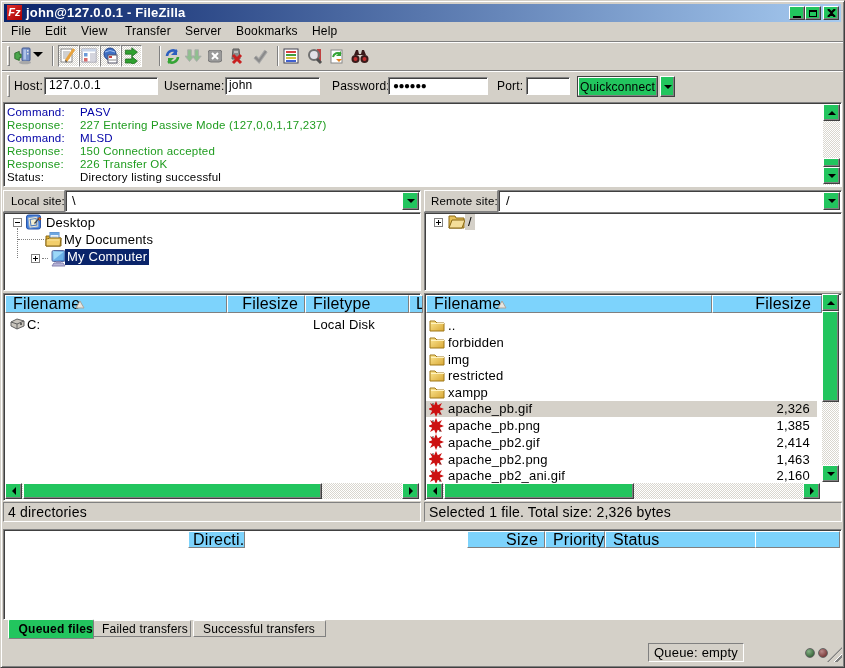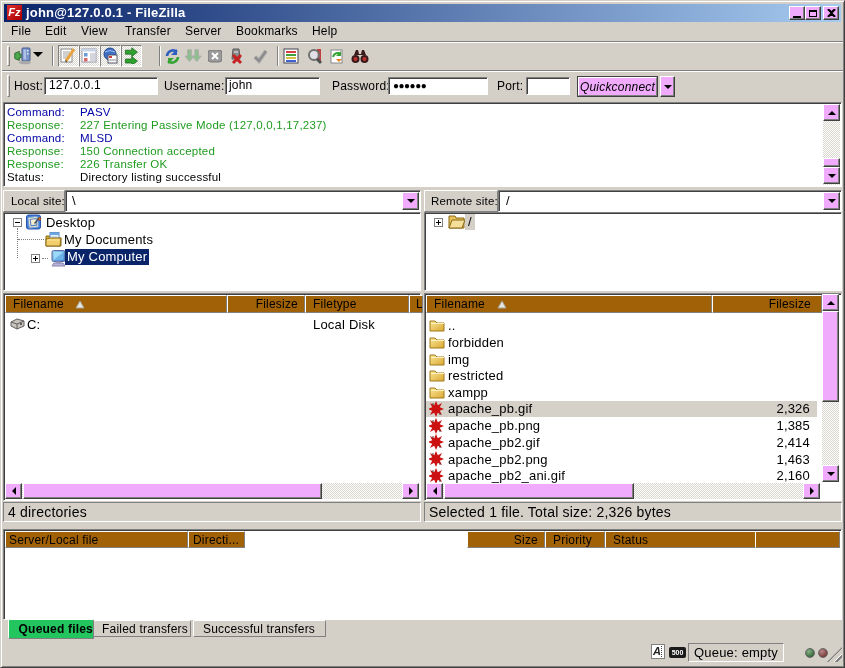--- a/index.html
+++ b/index.html
@@ -3,32 +3,32 @@
 <meta charset="utf-8">
 <style>
 *{margin:0;padding:0;box-sizing:border-box;}
 html,body{width:845px;height:668px;overflow:hidden;}
 body{position:relative;background:#D4D0C8;font-family:"Liberation Sans",sans-serif;font-size:13px;color:#000;letter-spacing:0.2px;}
 .abs{position:absolute;white-space:nowrap;}
 .menu{top:22px;height:19px;line-height:19px;font-size:12px;}
 .f12{font-size:12px;}
 .sunken{border:1px solid;border-color:#808080 #FFF #FFF #808080;box-shadow:inset 1px 1px 0 #404040;background:#FFF;}
 .sunken2{border:1px solid;border-color:#808080 #FFF #FFF #808080;background:#D4D0C8;}
-.raised{border:1px solid;border-color:#FFF #404040 #404040 #FFF;box-shadow:inset -1px -1px 0 #808080;background:#f0abfc;font-style:italic;}
+.raised{border:1px solid;border-color:#FFF #404040 #404040 #FFF;box-shadow:inset -1px -1px 0 #808080;background:#22c55e;}
 .raisedsoft{border:1px solid;border-color:#FFF #808080 #808080 #FFF;background:#D4D0C8;}
 .pressed{border:1px solid;border-color:#808080 #FFF #FFF #808080;background:repeating-conic-gradient(#FFF 0 25%,#D9D6CE 0 50%) 0 0/2px 2px;}
 .checker{background:repeating-conic-gradient(#FFF 0 25%,#D9D6CE 0 50%) 0 0/2px 2px;}
 .hr{position:absolute;left:2px;right:2px;height:2px;border-top:1px solid #808080;border-bottom:1px solid #FFF;}
 .grip{position:absolute;width:3px;border:1px solid;border-color:#FFF #808080 #808080 #FFF;}
 .arrow-up{width:0;height:0;border-left:4px solid transparent;border-right:4px solid transparent;border-bottom:4px solid #000;}
 .arrow-dn{width:0;height:0;border-left:4px solid transparent;border-right:4px solid transparent;border-top:4px solid #000;}
 .arrow-lf{width:0;height:0;border-top:4px solid transparent;border-bottom:4px solid transparent;border-right:4px solid #000;}
 .arrow-rt{width:0;height:0;border-top:4px solid transparent;border-bottom:4px solid transparent;border-left:4px solid #000;}
 .ctr{display:flex;align-items:center;justify-content:center;}
-.hdrcell{position:absolute;top:0;height:100%;border:1px solid;border-color:#FFF #808080 #808080 #FFF;background:#a16207;line-height:16px;padding-left:7px;white-space:nowrap;overflow:hidden;font-size:12px;}
+.hdrcell{position:absolute;top:0;height:100%;border:1px solid;border-color:#FFF #808080 #808080 #FFF;background:#7dd3fc;line-height:16px;padding-left:7px;white-space:nowrap;overflow:hidden;font-size:16px;}
 </style>
 </head>
 <body>
 
 <div class="abs" style="left:0;top:0;width:845px;height:668px;border:1px solid;border-color:#D4D0C8 #404040 #404040 #D4D0C8;box-shadow:inset 1px 1px 0 #FFF,inset -1px -1px 0 #808080;"></div>
 
 <div class="abs" style="left:4px;top:4px;width:837px;height:18px;background:linear-gradient(90deg,#0A246A,#A6CAF0);"></div>
 <div class="abs" style="left:7px;top:5px;width:15px;height:15px;background:linear-gradient(135deg,#E03030,#A80000);color:#FFF;font-size:11px;font-weight:bold;font-style:italic;text-align:center;line-height:15px;">Fz</div>
 <div class="abs" style="left:26px;top:4px;height:18px;line-height:18px;color:#FFF;font-weight:bold;">john@127.0.0.1 - FileZilla</div>
 <div class="abs raised ctr" style="left:789px;top:6px;width:16px;height:14px;">
@@ -374,34 +374,33 @@
 <div class="abs raised" style="left:444px;top:483px;width:190px;height:16px;"></div>
 <div class="abs raised ctr" style="left:803px;top:483px;width:17px;height:16px;">
     <div class="arrow-rt"></div>
   </div>
 
 <div class="abs sunken2" style="left:3px;top:502px;width:418px;height:20px;line-height:19px;padding-left:4px;font-size:14px;">4 directories</div>
 <div class="abs sunken2" style="left:424px;top:502px;width:418px;height:20px;line-height:19px;padding-left:4px;font-size:14px;">Selected 1 file. Total size: 2,326 bytes</div>
 
 <div class="abs sunken" style="left:3px;top:529px;width:839px;height:91px;"></div>
 <div class="abs" style="left:5px;top:531px;width:835px;height:17px;">
-<div class="hdrcell" style="left:0;width:183px;padding-left:3px;">Server/Local file</div>
 <div class="hdrcell" style="left:183px;width:57px;padding-left:4px;">Directi...</div>
 <div class="hdrcell" style="left:462px;width:78px;text-align:right;padding-right:6px;">Size</div>
 <div class="hdrcell" style="left:540px;width:60px;">Priority</div>
 <div class="hdrcell" style="left:600px;width:178px;">Status</div>
 <div class="hdrcell" style="left:750px;width:85px;"></div>
 </div>
 
 <div class="abs" style="left:93px;top:620px;width:98px;height:17px;background:#D4D0C8;border:1px solid;border-color:#FFF #808080 #808080 #FFF;border-radius:2px 2px 0 0;padding-left:8px;line-height:16px;font-size:12px;">Failed transfers</div>
 <div class="abs" style="left:193px;top:620px;width:133px;height:17px;background:#D4D0C8;border:1px solid;border-color:#FFF #808080 #808080 #FFF;border-radius:2px 2px 0 0;padding-left:9px;line-height:16px;font-size:12px;">Successful transfers</div>
 <div class="abs" style="left:8px;top:619px;width:86px;height:20px;background:#22c55e;border:1px solid;border-color:#FFF #808080 #808080 #FFF;border-radius:2px 2px 0 0;text-align:right;line-height:18px;font-weight:bold;font-size:12px;">Queued files</div>
 
 <svg class="abs" style="left:651px;top:644px;" width="14" height="15" viewBox="0 0 14 15">
 <rect x="0.5" y="0.5" width="13" height="14" fill="#FFF" stroke="#808080"></rect>
 <text x="6" y="11" font-size="11" font-weight="bold" font-style="italic" fill="#222" text-anchor="middle" font-family="Liberation Sans">A</text>
 <line x1="10.5" y1="2" x2="10.5" y2="13" stroke="#444" stroke-dasharray="1,1"></line>
 </svg>
 <div class="abs" style="left:669px;top:647px;width:17px;height:11px;background:#1A1A1A;border-radius:2px;color:#FFF;font-size:7px;line-height:11px;text-align:center;font-weight:bold;letter-spacing:0;">500</div>
-<div class="abs sunken2" style="left:648px;top:643px;width:96px;height:19px;line-height:17px;padding-left:5px;margin-left:40px;">Queue: empty</div>
+<div class="abs sunken2" style="left:648px;top:643px;width:96px;height:19px;line-height:17px;padding-left:5px;">Queue: empty</div>
 <div class="abs" style="left:805px;top:648px;width:10px;height:10px;border-radius:50%;background:radial-gradient(circle at 35% 30%,#86B286,#39663B 75%);border:1px solid #666;"></div>
 <div class="abs" style="left:818px;top:648px;width:10px;height:10px;border-radius:50%;background:radial-gradient(circle at 35% 30%,#B98888,#7A3A3A 75%);border:1px solid #666;"></div>
 <div class="abs" style="left:827px;top:647px;width:15px;height:15px;background:repeating-linear-gradient(135deg,transparent 0 3px,#FFF 3px 4px,#808080 4px 6px);clip-path:polygon(100% 0,100% 100%,0 100%);"></div>
 
 </body></html>

